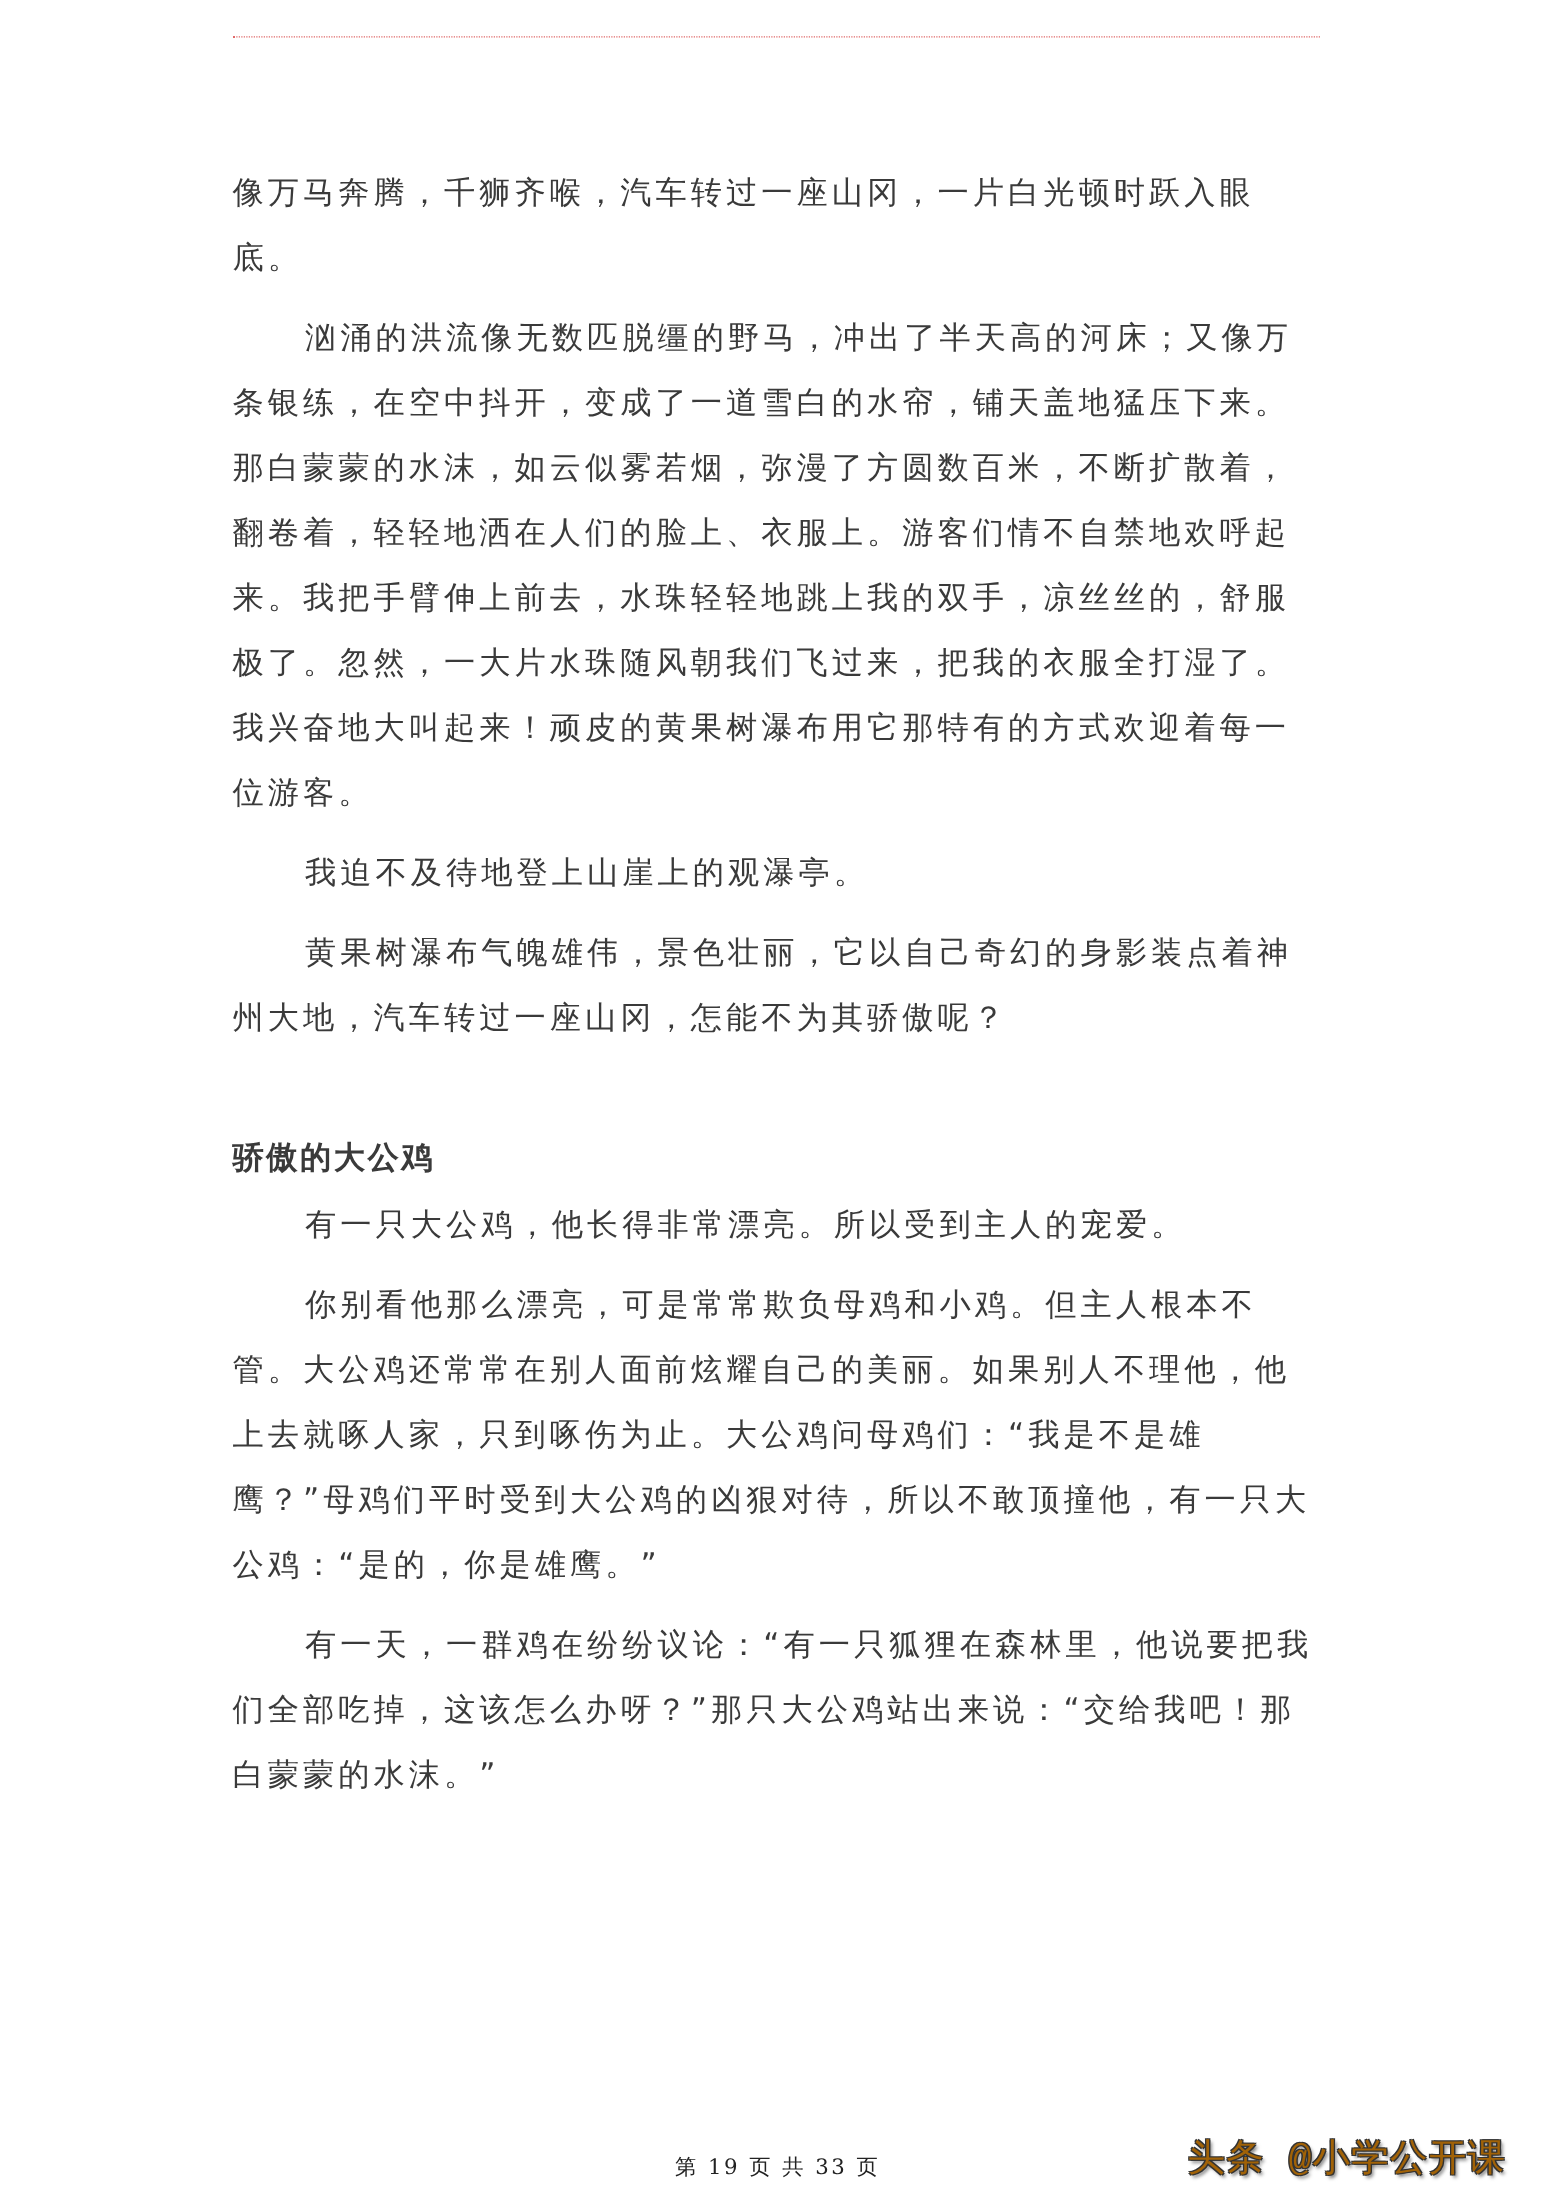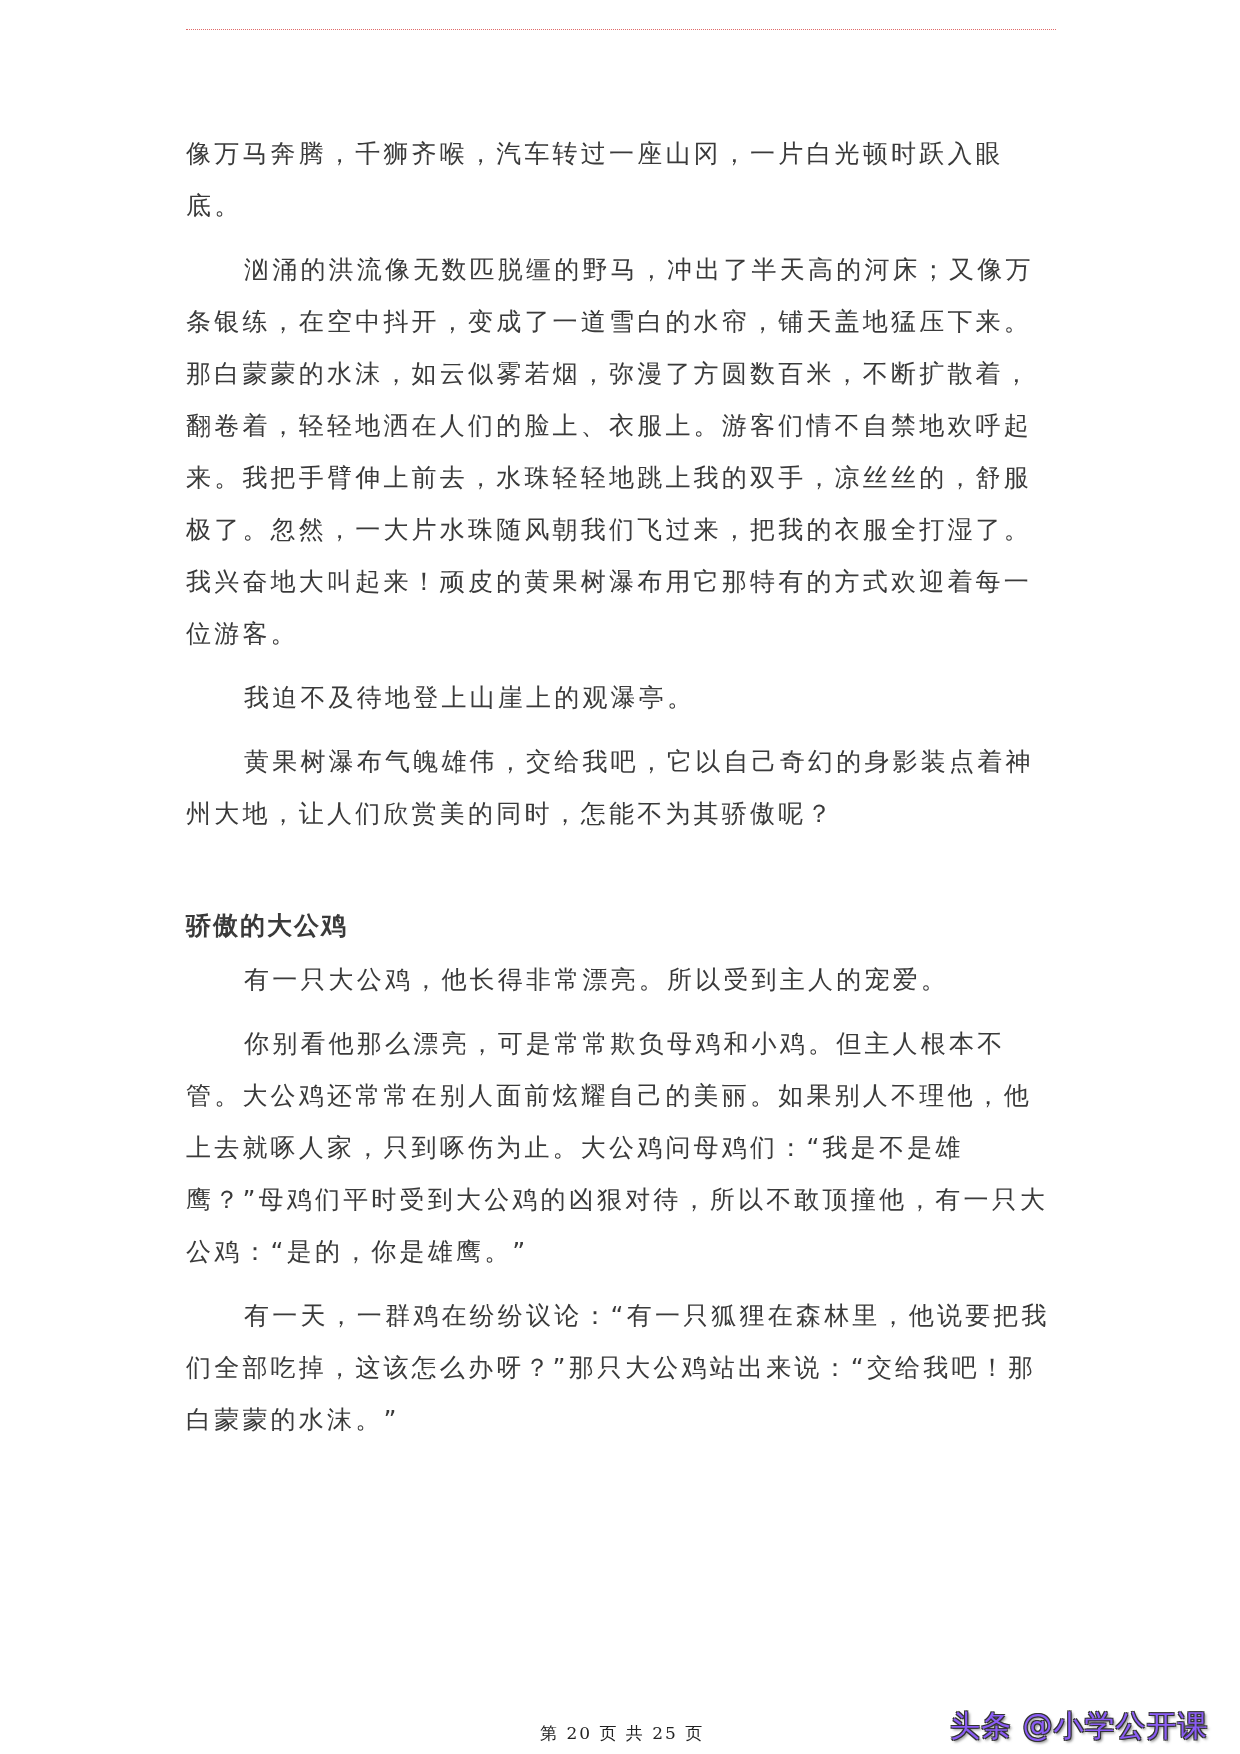--- a/index.html
+++ b/index.html
@@ -9,35 +9,35 @@
           border-top:1px dotted #e06a6a; }
   .text { position:absolute; left:186px; width:872px; font-size:25px;
           line-height:52px; letter-spacing:3.2px; }
   .text p { margin:0; }
   .text p.gap { margin-top:12px; }
   .indent { text-indent:58px; }
   .title { text-align:left; font-weight:bold; font-size:25px; letter-spacing:2px;
            margin-top:58px !important; line-height:56px; }
   .footer { position:absolute; top:1722px; left:540px; font-family:"DejaVu Serif", serif;
             font-size:17px; color:#222; letter-spacing:2px; }
-  .watermark { position:absolute; top:1706px; left:950px; font-size:30px; color:#8b5cf6;
+  .watermark { position:absolute; top:1706px; left:950px; font-size:30px; color:#a16207;
                text-shadow: 1px 1px 0 #333, -1px -1px 0 #333, 1px -1px 0 #333, -1px 1px 0 #333, 2px 2px 3px rgba(0,0,0,0.6);
-               letter-spacing:1px; }
+               letter-spacing:1px;font-family:Liberation Mono, monospace; }
 </style>
 </head>
 <body>
 
 <div class="rule"></div>
 
 <div class="text" style="top:128px;">
   <p>像万马奔腾，千狮齐喉，汽车转过一座山冈，一片白光顿时跃入眼底。</p>
   <p class="indent gap">汹涌的洪流像无数匹脱缰的野马，冲出了半天高的河床；又像万条银练，在空中抖开，变成了一道雪白的水帘，铺天盖地猛压下来。那白蒙蒙的水沫，如云似雾若烟，弥漫了方圆数百米，不断扩散着，翻卷着，轻轻地洒在人们的脸上、衣服上。游客们情不自禁地欢呼起来。我把手臂伸上前去，水珠轻轻地跳上我的双手，凉丝丝的，舒服极了。忽然，一大片水珠随风朝我们飞过来，把我的衣服全打湿了。我兴奋地大叫起来！顽皮的黄果树瀑布用它那特有的方式欢迎着每一位游客。</p>
   <p class="indent gap">我迫不及待地登上山崖上的观瀑亭。</p>
-  <p class="indent gap">黄果树瀑布气魄雄伟，交给我吧，它以自己奇幻的身影装点着神州大地，让人们欣赏美的同时，怎能不为其骄傲呢？</p>
+  <p class="indent gap">黄果树瀑布气魄雄伟，景色壮丽，它以自己奇幻的身影装点着神州大地，汽车转过一座山冈，怎能不为其骄傲呢？</p>
 
   <p class="title">骄傲的大公鸡</p>
   <p class="indent">有一只大公鸡，他长得非常漂亮。所以受到主人的宠爱。</p>
   <p class="indent gap">你别看他那么漂亮，可是常常欺负母鸡和小鸡。但主人根本不管。大公鸡还常常在别人面前炫耀自己的美丽。如果别人不理他，他上去就啄人家，只到啄伤为止。大公鸡问母鸡们：“我是不是雄鹰？”母鸡们平时受到大公鸡的凶狠对待，所以不敢顶撞他，有一只大公鸡：“是的，你是雄鹰。”</p>
   <p class="indent gap">有一天，一群鸡在纷纷议论：“有一只狐狸在森林里，他说要把我们全部吃掉，这该怎么办呀？”那只大公鸡站出来说：“交给我吧！那白蒙蒙的水沫。”</p>
 </div>
 
-<div class="footer">第 20 页 共 25 页</div>
+<div class="footer">第 19 页 共 33 页</div>
 <div class="watermark">头条 @小学公开课</div>
 
 </body></html>

